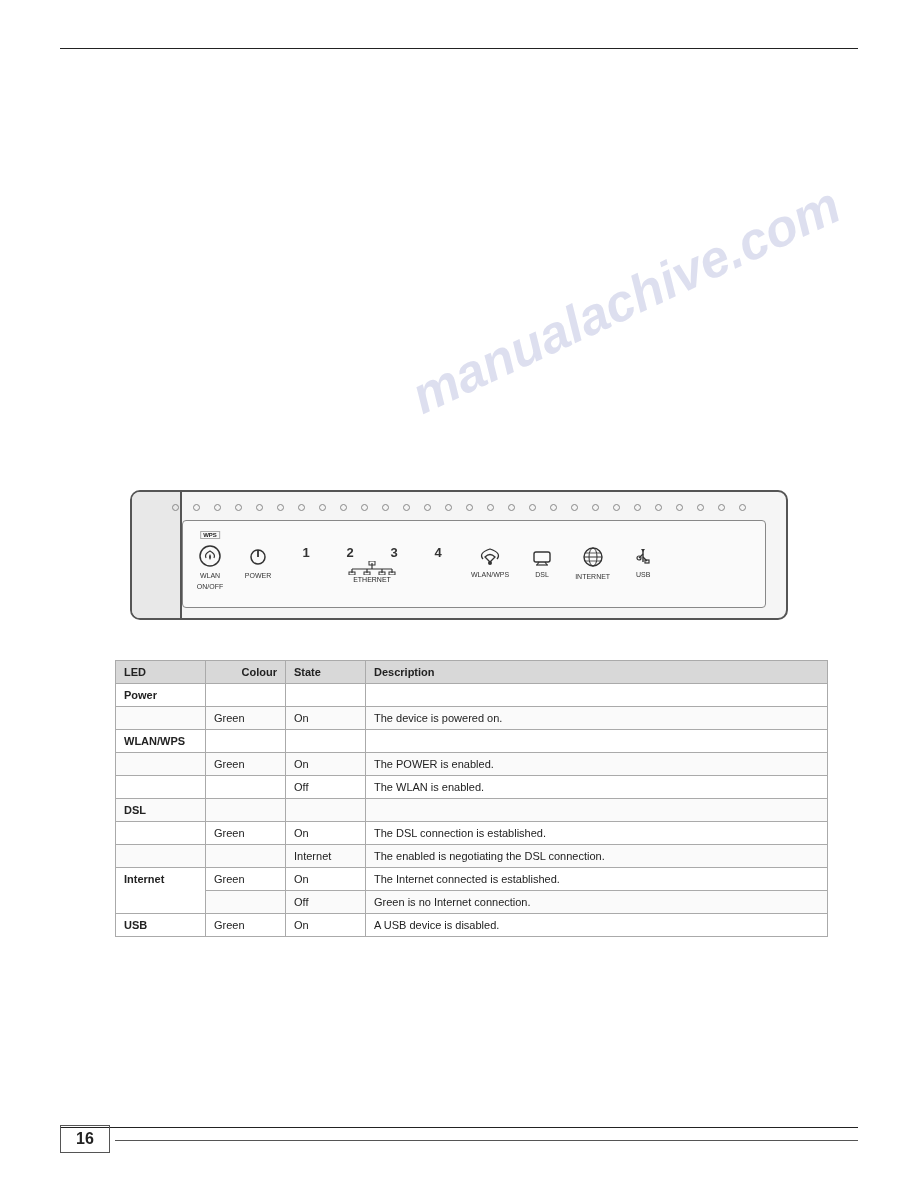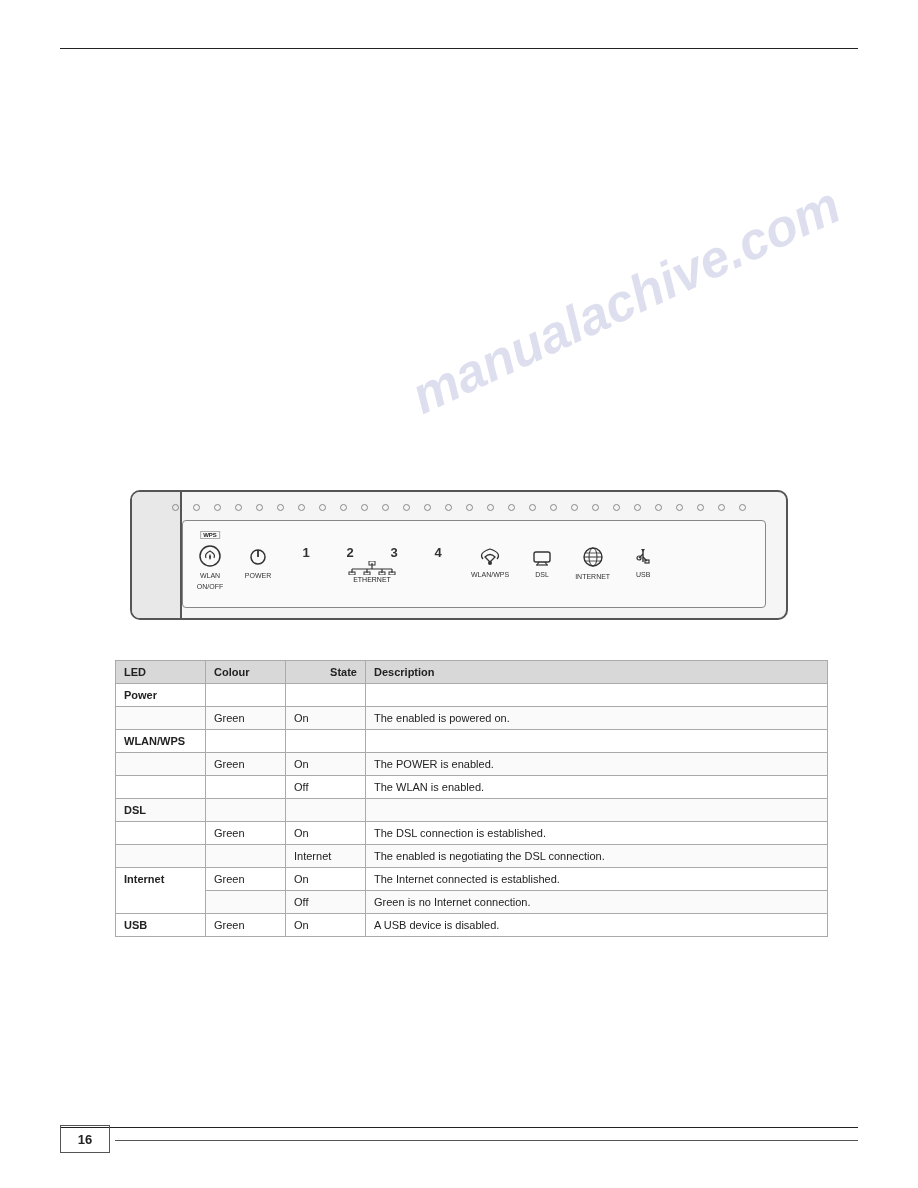--- a/index.html
+++ b/index.html
@@ -196,21 +196,21 @@
     .page-box {
       position: absolute;
       bottom: 35px;
       left: 60px;
       width: 50px;
       height: 28px;
       border: 1.5px solid #555;
       display: flex;
       align-items: center;
       justify-content: center;
-      font-size: 13px;
+      font-size: 16px;
       font-weight: bold;
     }
 
     
     .footer-line {
       position: absolute;
       bottom: 47px;
       left: 115px;
       right: 60px;
       height: 1px;
@@ -375,39 +375,39 @@
 
     </div>
   </div>
 </div>
 
 <div class="led-table">
   <table>
     <thead>
       <tr>
         <th style="width:90px;">LED</th>
-        <th style="width:80px;">Colour</th>
-        <th style="width:80px;text-align:right;">State</th>
+        <th style="width:80px;text-align:right;">Colour</th>
+        <th style="width:80px;">State</th>
         <th>Description</th>
       </tr>
     </thead>
     <tbody>
 
       <tr>
         <td style="font-weight:bold;">Power</td>
         <td></td>
         <td></td>
         <td></td>
       </tr>
 
       <tr>
         <td></td>
         <td>Green</td>
         <td>On</td>
-        <td>The enabled is powered on.</td>
+        <td>The device is powered on.</td>
       </tr>
 
       <tr>
         <td style="font-weight:bold;">WLAN/WPS</td>
         <td></td>
         <td></td>
         <td></td>
       </tr>
 
       <tr>

